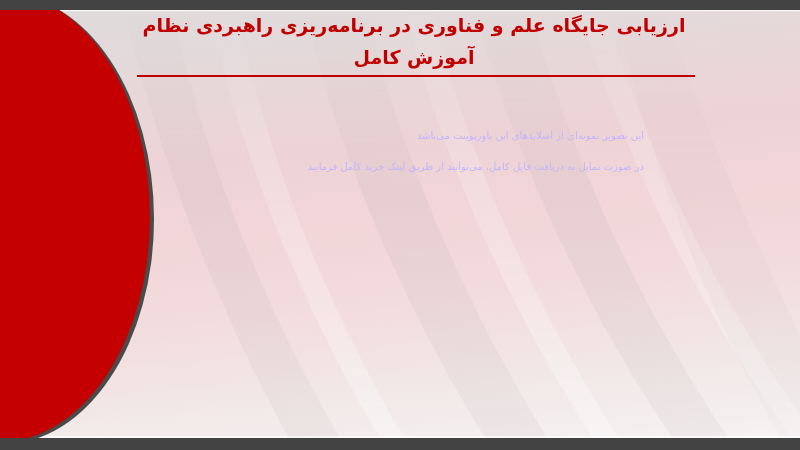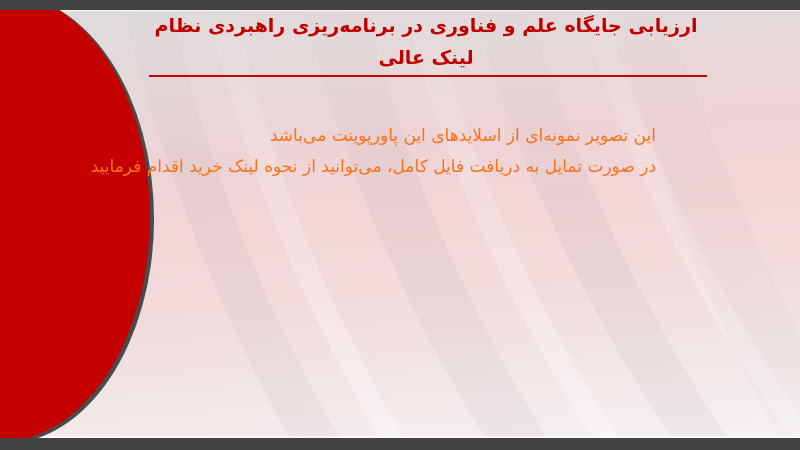--- a/index.html
+++ b/index.html
@@ -80,21 +80,21 @@
     width: 300px;
     height: 450px;
     border-radius: 50%;
     background: #4a4a4a;
     z-index: 2;
   }
 
   
   .content {
     position: absolute;
-    left: 16px; top: 0;
+    left: 4px; top: 0;
     width: 644px; height: 450px;
     z-index: 8;
     direction: rtl;
   }
 
   .title-block {
     position: absolute;
     top: 9px;
     left: 115px;
     width: 590px;
@@ -120,22 +120,22 @@
   }
 
   .body-block {
     position: absolute;
     top: 120px;
     left: 140px;
     width: 500px;
     text-align: right;
   }
   .body-line {
-    color: #f97316;
-    font-size: 17px;
+    color: #c4b5fd;
+    font-size: 10px;
     line-height: 31px;
     white-space: nowrap;
     font-family: "DejaVu Sans", sans-serif;
   }
 </style>
 </head>
 <body>
 
 <div id="slide">
 
@@ -175,24 +175,24 @@
   <div class="red-ellipse-shadow"></div>
   <div class="red-ellipse"></div>
 
   <div class="frame-band top"></div>
   <div class="frame-band bottom"></div>
 
   <div class="content">
 
     <div class="title-block">
       <div class="title-line">ارزیابی جایگاه علم و فناوری در برنامه‌ریزی راهبردی نظام</div>
-      <div class="title-line">لینک عالی</div>
+      <div class="title-line">آموزش کامل</div>
     </div>
 
     <div class="title-rule"></div>
 
     <div class="body-block">
       <div class="body-line">این تصویر نمونه‌ای از اسلایدهای این پاورپوینت می‌باشد</div>
-      <div class="body-line">در صورت تمایل به دریافت فایل کامل، می‌توانید از نحوه لینک خرید اقدام فرمایید</div>
+      <div class="body-line">در صورت تمایل به دریافت فایل کامل، می‌توانید از طریق لینک خرید کامل فرمایید</div>
     </div>
 
   </div>
 </div>
 
 </body></html>

